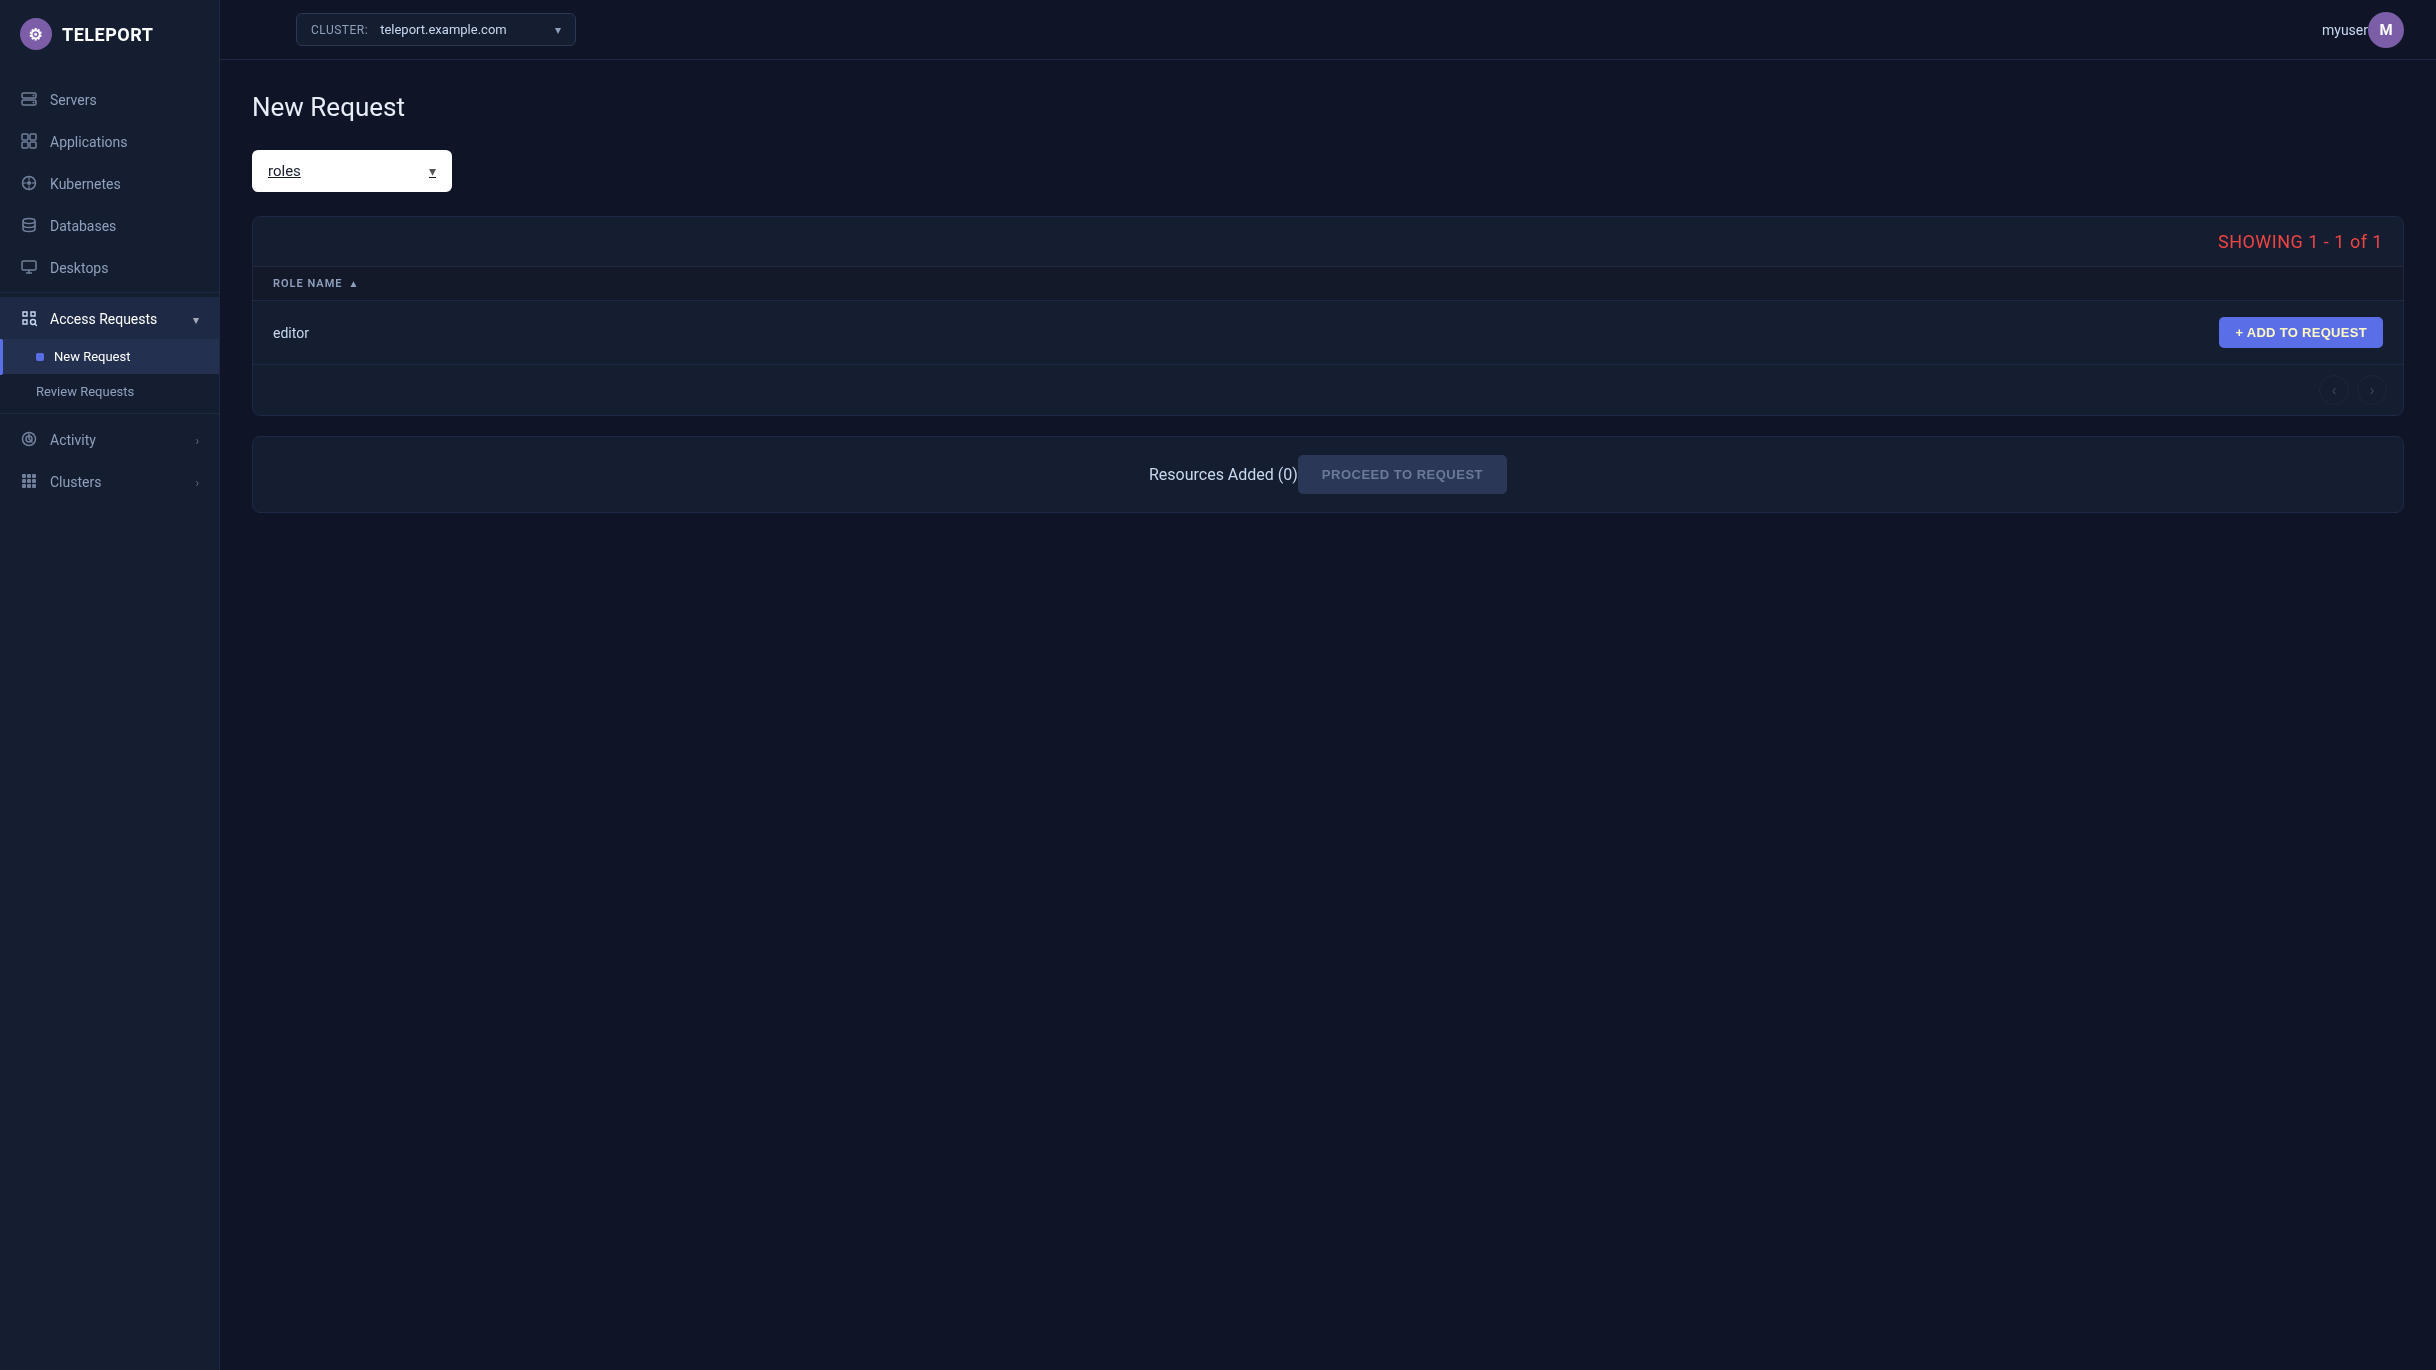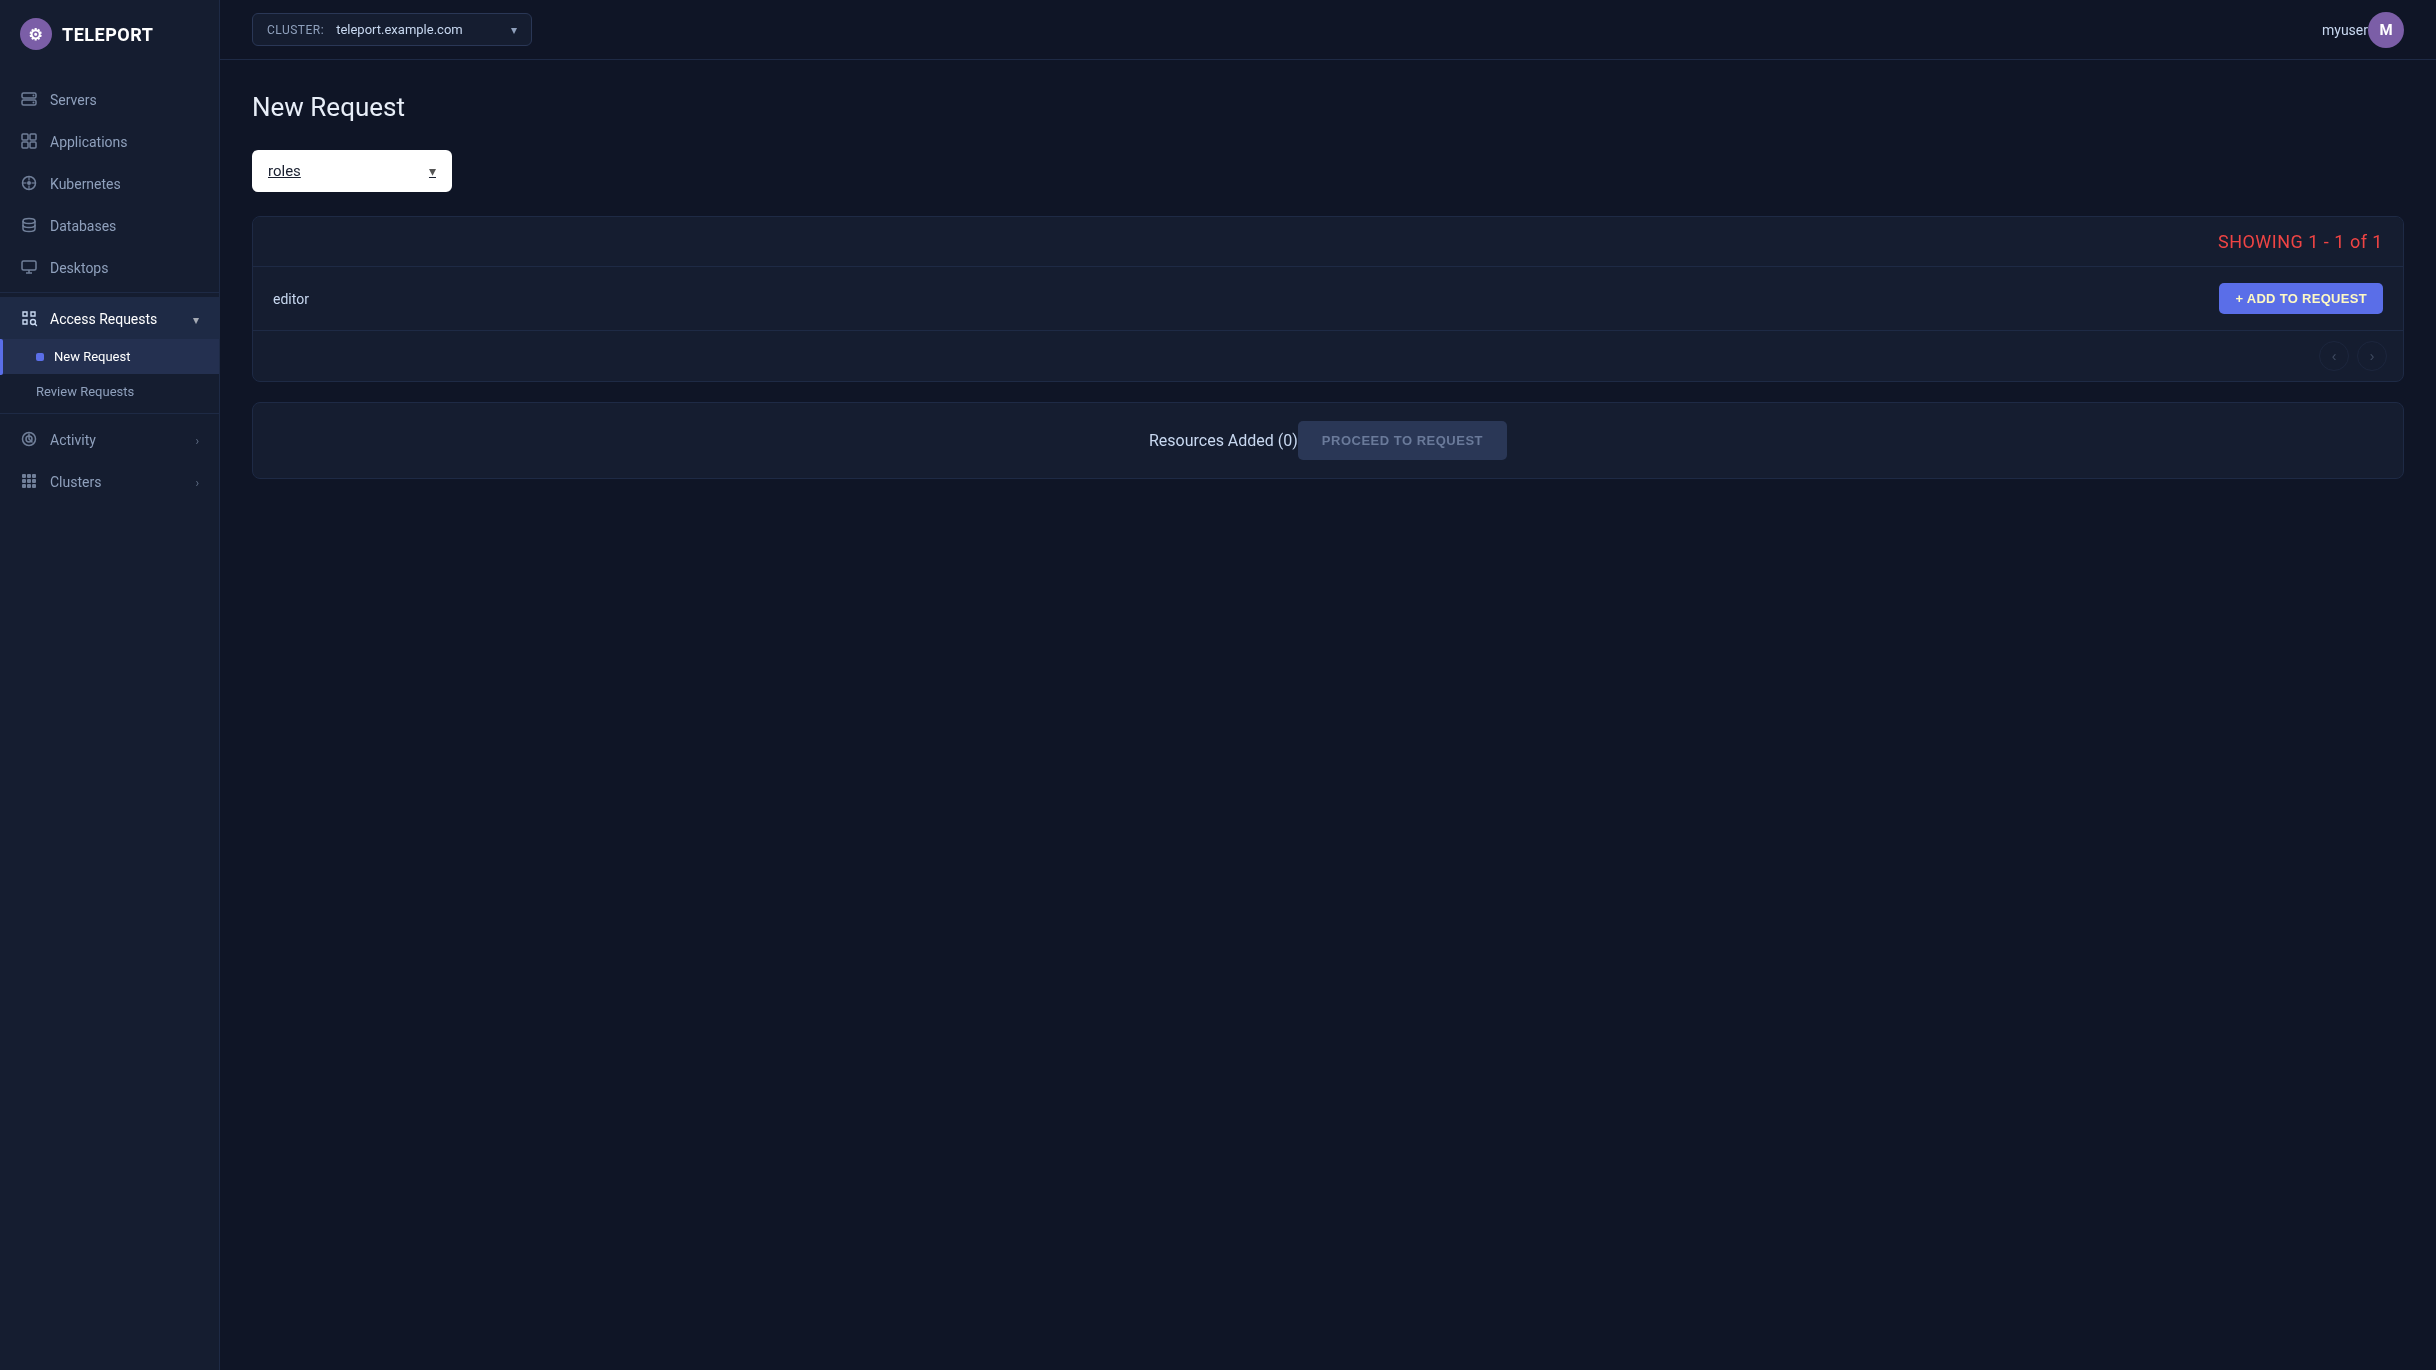--- a/index.html
+++ b/index.html
@@ -155,20 +155,21 @@
       align-items: center;
       gap: 8px;
       background: #151d30;
       border: 1px solid #2a3756;
       border-radius: 6px;
       padding: 8px 14px;
       font-size: 13px;
       color: #c8d8f0;
       cursor: pointer;
       min-width: 280px;
+      margin-left: 44px;
     }
 
     .cluster-label {
       color: #8fa0bc;
       font-size: 12px;
       text-transform: uppercase;
       letter-spacing: 0.5px;
       margin-right: 4px;
     }
 
@@ -526,20 +527,26 @@
       <span>roles</span>
       <span class="chevron">▾</span>
     </div>
 
     <div class="table-container">
 
       <div class="table-header-bar">
         <span class="showing-text">SHOWING 1 - 1 of 1</span>
       </div>
 
+      <div class="table-col-header">
+        <div class="col-label">
+          <span>ROLE NAME</span>
+          <span class="sort-icon">▲</span>
+        </div>
+      </div>
 
       <div class="table-row">
         <span class="row-name">editor</span>
         <button class="add-to-request-btn">+ ADD TO REQUEST</button>
       </div>
 
       <div class="pagination-area">
         <button class="pagination-btn disabled">‹</button>
         <button class="pagination-btn disabled">›</button>
       </div>

